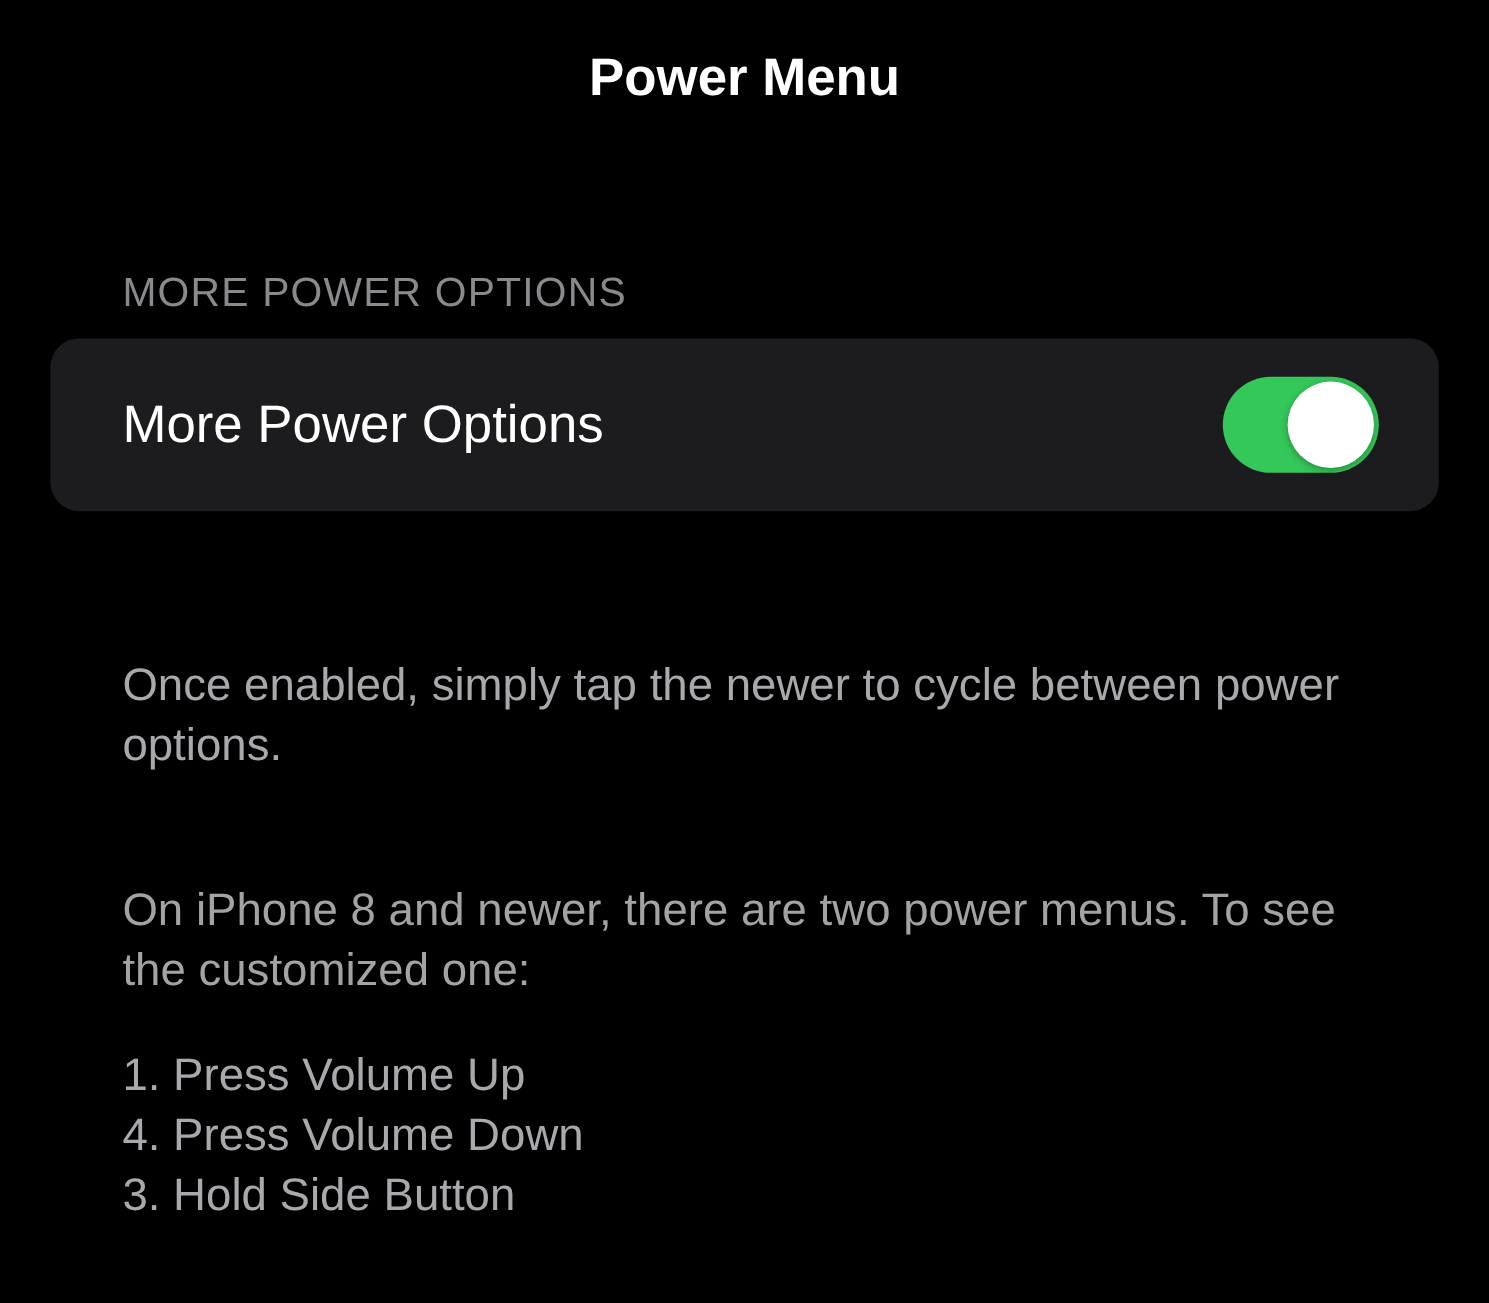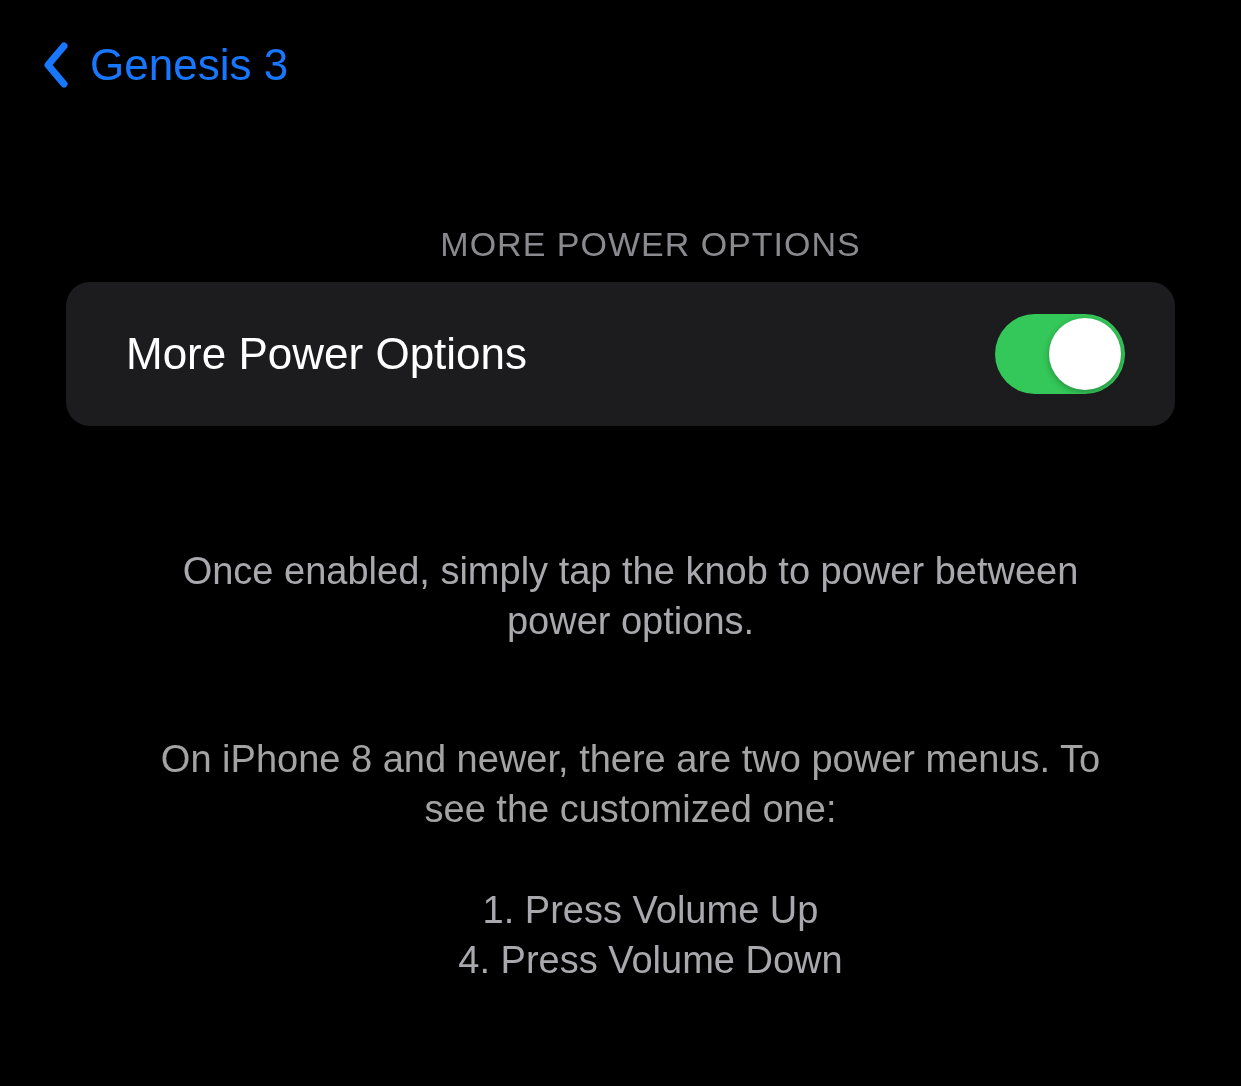--- a/index.html
+++ b/index.html
@@ -47,22 +47,21 @@
       margin-left: 20px;
     }
     .page-title {
       color: #ffffff;
       font-size: 44px;
       font-weight: 600;
       text-align: center;
       width: 100%;
     }
     .content {
-      padding: 0 66px;
-      text-align: center;
+      padding: 0 42px;
     }
     .section-header {
       color: #8a8a8e;
       font-size: 34px;
       font-weight: 400;
       letter-spacing: 1px;
       text-transform: uppercase;
       margin-top: 115px;
       margin-bottom: 18px;
       padding-left: 60px;
@@ -114,52 +113,46 @@
       line-height: 1.32;
       margin-top: 88px;
       padding-left: 60px;
       padding-right: 40px;
     }
     .steps-list {
       color: #a8a8ad;
       font-size: 38px;
       font-weight: 400;
       line-height: 1.32;
-      margin-top: 50px;
+      margin-top: 36px;
       padding-left: 60px;
     }
     .step {
       margin-bottom: 0px;
     }
   </style>
 </head>
 <body>
 
 <div class="header">
-  <div class="back-button">
-    <span class="back-chevron">
-      <svg viewBox="0 0 26 46" fill="none">
-        <path d="M22 4 L6 23 L22 42" stroke="#1778ff" stroke-width="7" stroke-linecap="round" stroke-linejoin="round"></path>
-      </svg>
-    </span>
-    <span class="back-label">Genesis 3</span>
-  </div>
+  <div class="page-title">Power Menu</div>
 </div>
 
 <div class="content">
   <div class="section-header">MORE POWER OPTIONS</div>
 
   <div class="settings-row">
     <span class="row-label">More Power Options</span>
     <div class="toggle">
       <div class="toggle-knob"></div>
     </div>
   </div>
 
-  <div class="description-text">Once enabled, simply tap the knob to power between power options.</div>
+  <div class="description-text">Once enabled, simply tap the newer to cycle between power options.</div>
 
   <div class="description-text-2">On iPhone 8 and newer, there are two power menus. To see the customized one:</div>
 
   <div class="steps-list">
     <div class="step">1. Press Volume Up</div>
     <div class="step">4. Press Volume Down</div>
+    <div class="step">3. Hold Side Button</div>
   </div>
 </div>
 
 </body></html>

